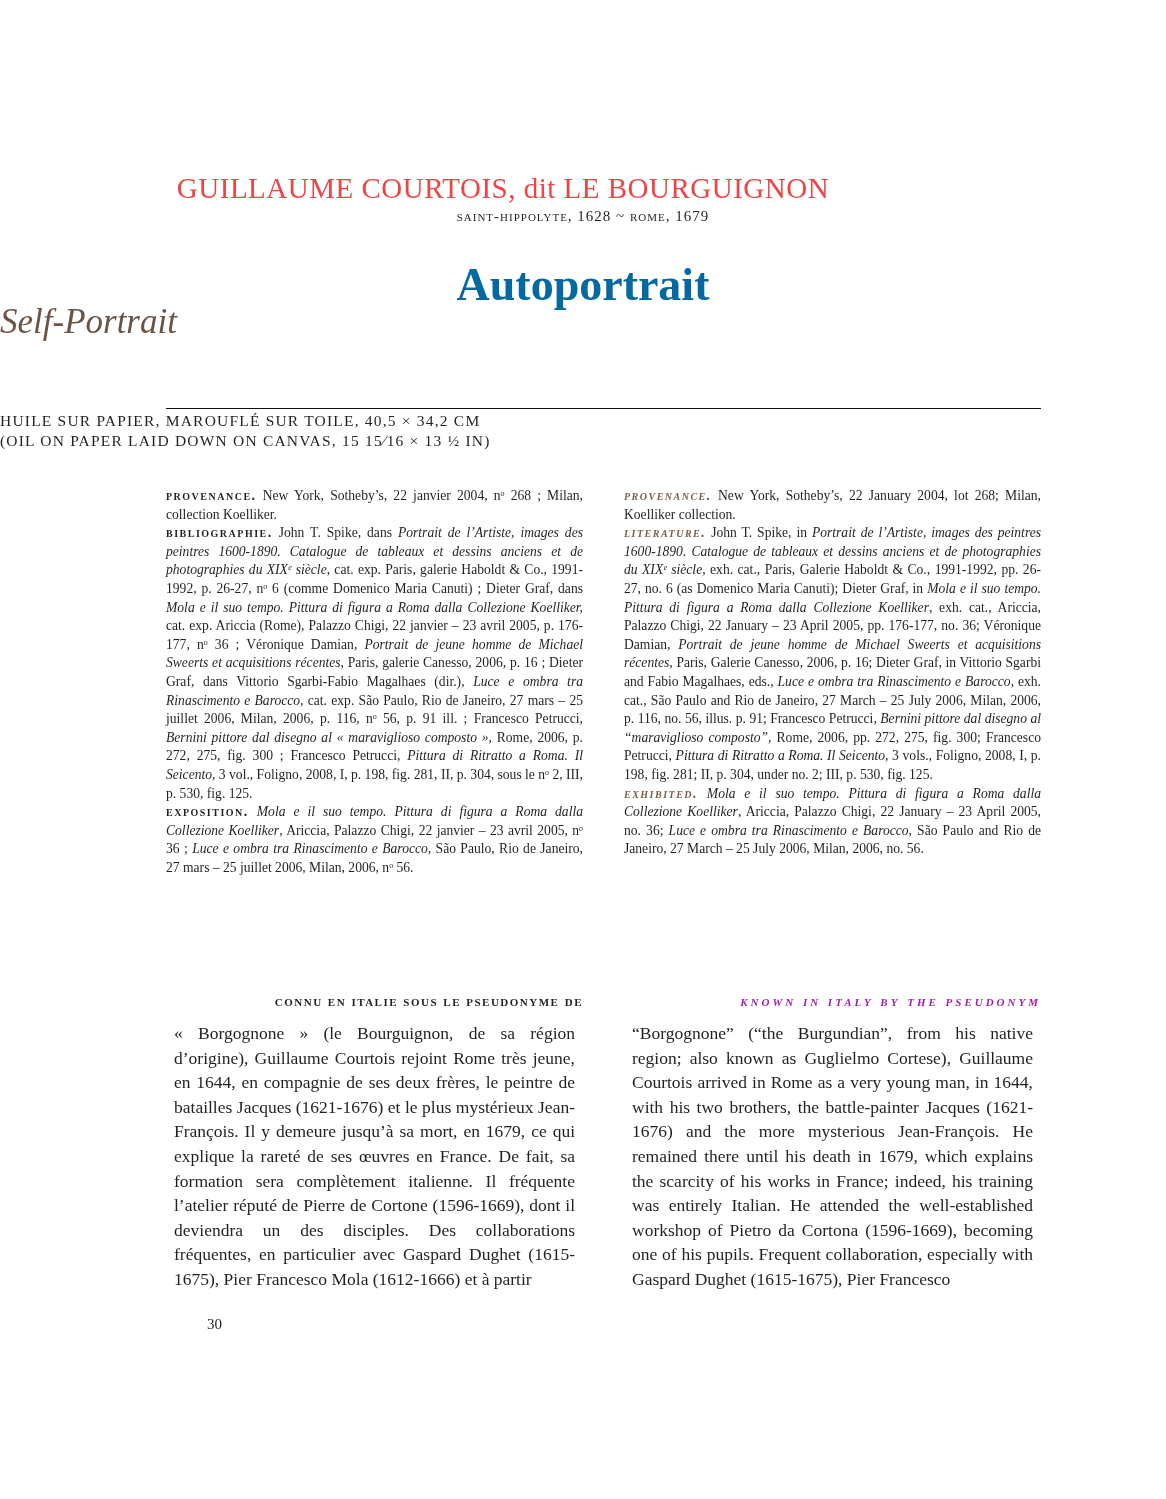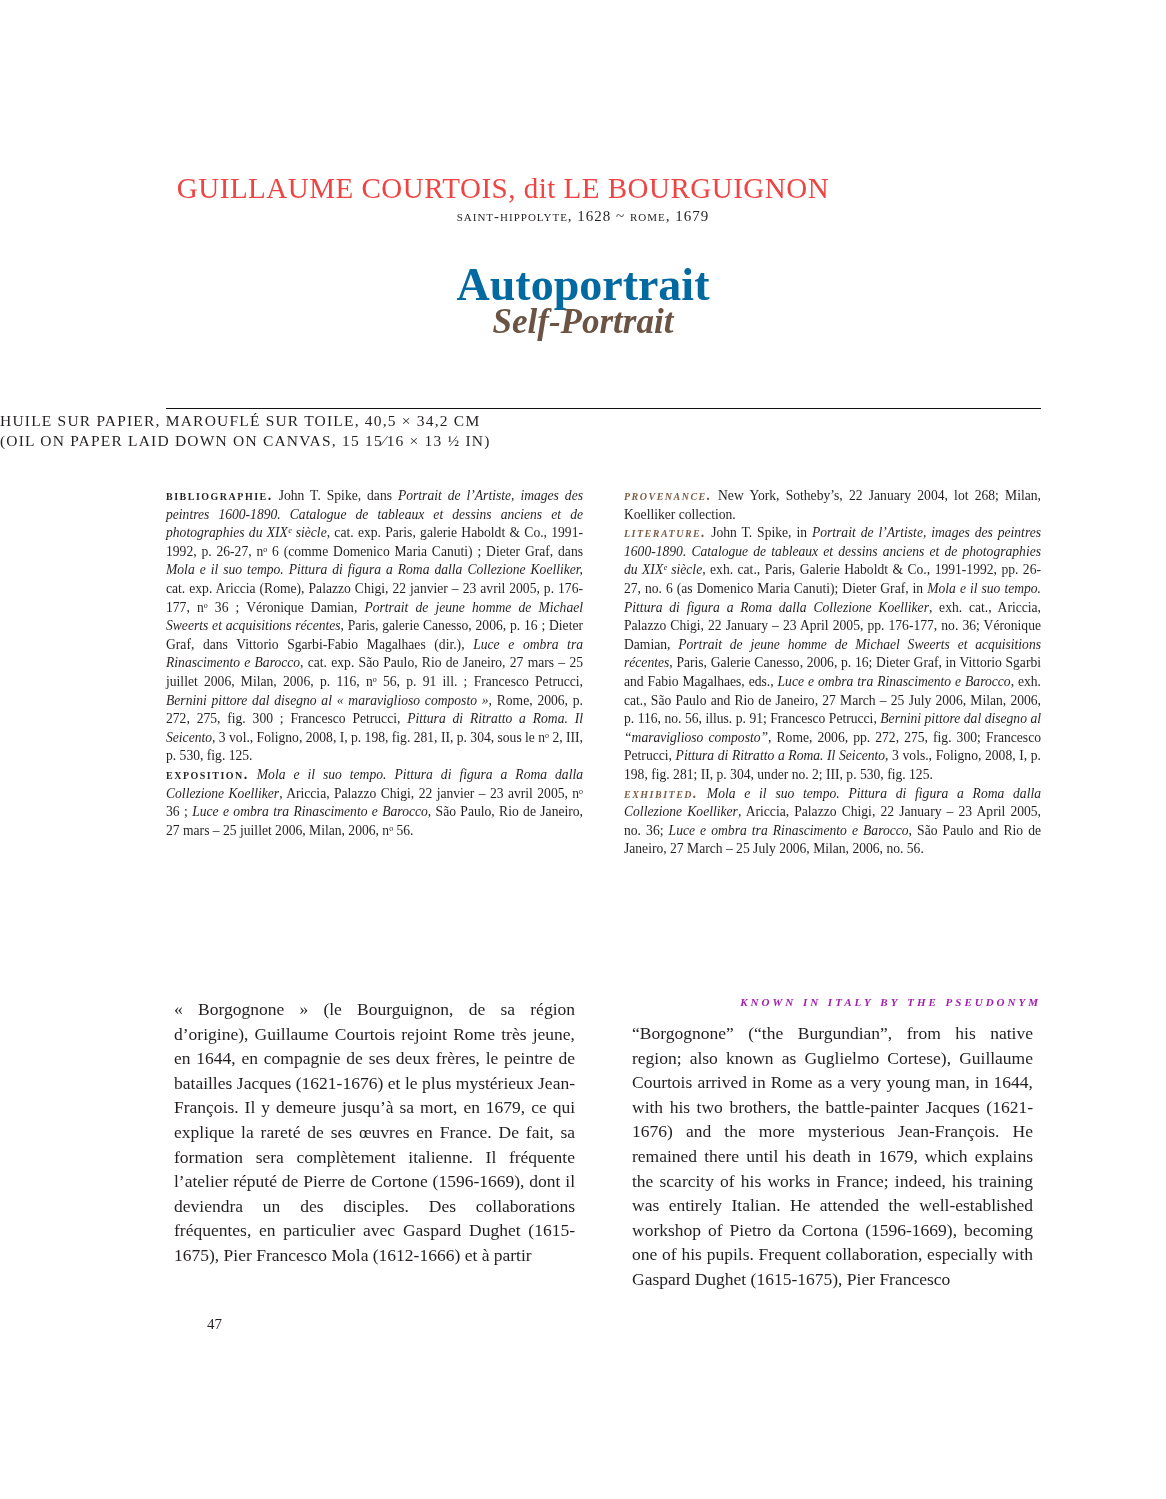--- a/index.html
+++ b/index.html
@@ -6,22 +6,22 @@
   body { width: 1166px; height: 1499px; position: relative; overflow: hidden;
          font-family: "DejaVu Serif", "Liberation Serif", serif; color: #231f20; }
 
   .artist-name { position: absolute; top: 172px; left: 0; width: 1006px; text-align: center;
                  font-family: "Liberation Serif", serif; font-size: 29px; letter-spacing: 0.5px; color: #ef4444; }
   .artist-dates { position: absolute; top: 208px; left: 0; width: 1166px; text-align: center;
                   font-family: Liberation Serif, serif; font-size: 15px; font-variant: small-caps;
                   letter-spacing: 1px; text-transform: lowercase; color: #231f20; }
   .title-fr { position: absolute; top: 258px; left: 0; width: 1166px; text-align: center;
               font-family: "Liberation Serif", serif; font-weight: bold; font-size: 46px; color: #0369a1; }
-  .title-en { position: absolute; top: 302px; left: 0; width: 1166px; text-align: center;
-              font-family: "Liberation Serif", serif; font-style: italic; font-weight: bold; font-size: 35px; color: #6b5444; }
+  .title-en { position: absolute; top: 302px; left: 0; width: 1166px; text-align: left;
+              font-family: "Liberation Serif", serif; font-style: italic; font-weight: normal; font-size: 35px; color: #6b5444; }
 
   .rule { position: absolute; top: 408px; left: 166px; width: 875px; height: 0; border-top: 1.5px solid #111; }
 
   .medium { position: absolute; top: 411px; left: 0; width: 1166px; text-align: left;
             font-family: "Liberation Serif", serif; font-size: 15.5px; line-height: 20px;
             font-variant: small-caps; letter-spacing: 1.2px; color: #231f20; }
   .medium .line { display: block; }
 
   .col { position: absolute; width: 417px; font-family: "Liberation Serif", serif;
          font-size: 13.6px; line-height: 18.6px; text-align: justify; color: #231f20; }
@@ -56,42 +56,46 @@
 
   <div class="rule"></div>
 
   <div class="medium">
     <span class="line">HUILE SUR PAPIER, MAROUFLÉ SUR TOILE, 40,5 × 34,2 CM</span>
     <span class="line">(OIL ON PAPER LAID DOWN ON CANVAS, 15 15⁄16 × 13 ½ IN)</span>
   </div>
 
   <div class="col col-left">
     <p>
+      <span class="label-fr">PROVENANCE.</span><span> New York, Sotheby’s, 22 janvier 2004, nᵒ 268 ; Milan, collection Koelliker.</span>
+    </p>
+    <p>
       <span class="label-fr">BIBLIOGRAPHIE.</span><span><span> John T. Spike, dans </span><i>Portrait de l’Artiste, images des peintres 1600-1890. Catalogue de tableaux et dessins anciens et de photographies du XIXᵉ siècle</i><span>, cat. exp. Paris, galerie Haboldt &amp; Co., 1991-1992, p. 26-27, nᵒ 6 (comme Domenico Maria Canuti) ; Dieter Graf, dans </span><i>Mola e il suo tempo. Pittura di figura a Roma dalla Collezione Koelliker,</i><span> cat. exp. Ariccia (Rome), Palazzo Chigi, 22 janvier – 23 avril 2005, p. 176-177, nᵒ 36 ; Véronique Damian, </span><i>Portrait de jeune homme de Michael Sweerts et acquisitions récentes</i><span>, Paris, galerie Canesso, 2006, p. 16 ; Dieter Graf, dans Vittorio Sgarbi-Fabio Magalhaes (dir.), </span><i>Luce e ombra tra Rinascimento e Barocco</i><span>, cat. exp. São Paulo, Rio de Janeiro, 27 mars – 25 juillet 2006, Milan, 2006, p. 116, nᵒ 56, p. 91 ill. ; Francesco Petrucci, </span><i>Bernini pittore dal disegno al « maraviglioso composto »</i><span>, Rome, 2006, p. 272, 275, fig. 300 ; Francesco Petrucci, </span><i>Pittura di Ritratto a Roma. Il Seicento</i><span>, 3 vol., Foligno, 2008, I, p. 198, fig. 281, II, p. 304, sous le nᵒ 2, III, p. 530, fig. 125.</span></span>
     </p>
     <p>
       <span class="label-fr">EXPOSITION.</span><span><span> </span><i>Mola e il suo tempo. Pittura di figura a Roma dalla Collezione Koelliker</i><span>, Ariccia, Palazzo Chigi, 22 janvier – 23 avril 2005, nᵒ 36 ; </span><i>Luce e ombra tra Rinascimento e Barocco</i><span>, São Paulo, Rio de Janeiro, 27 mars – 25 juillet 2006, Milan, 2006, nᵒ 56.</span></span>
     </p>
   </div>
 
   <div class="col col-right">
     <p>
       <span class="label-en">PROVENANCE.</span><span> New York, Sotheby’s, 22 January 2004, lot 268; Milan, Koelliker collection.</span>
     </p>
     <p>
       <span class="label-en">LITERATURE.</span><span><span> John T. Spike, in </span><i>Portrait de l’Artiste, images des peintres 1600-1890. Catalogue de tableaux et dessins anciens et de photographies du XIXᵉ siècle</i><span>, exh. cat., Paris, Galerie Haboldt &amp; Co., 1991-1992, pp. 26-27, no. 6 (as Domenico Maria Canuti); Dieter Graf, in </span><i>Mola e il suo tempo. Pittura di figura a Roma dalla Collezione Koelliker</i><span>, exh. cat., Ariccia, Palazzo Chigi, 22 January – 23 April 2005, pp. 176-177, no. 36; Véronique Damian, </span><i>Portrait de jeune homme de Michael Sweerts et acquisitions récentes</i><span>, Paris, Galerie Canesso, 2006, p. 16; Dieter Graf, in Vittorio Sgarbi and Fabio Magalhaes, eds., </span><i>Luce e ombra tra Rinascimento e Barocco</i><span>, exh. cat., São Paulo and Rio de Janeiro, 27 March – 25 July 2006, Milan, 2006, p. 116, no. 56, illus. p. 91; Francesco Petrucci, </span><i>Bernini pittore dal disegno al “maraviglioso composto”</i><span>, Rome, 2006, pp. 272, 275, fig. 300; Francesco Petrucci, </span><i>Pittura di Ritratto a Roma. Il Seicento</i><span>, 3 vols., Foligno, 2008, I, p. 198, fig. 281; II, p. 304, under no. 2; III, p. 530, fig. 125.</span></span>
     </p>
     <p>
       <span class="label-en">EXHIBITED.</span><span><span> </span><i>Mola e il suo tempo. Pittura di figura a Roma dalla Collezione Koelliker</i><span>, Ariccia, Palazzo Chigi, 22 January – 23 April 2005, no. 36; </span><i>Luce e ombra tra Rinascimento e Barocco</i><span>, São Paulo and Rio de Janeiro, 27 March – 25 July 2006, Milan, 2006, no. 56.</span></span>
     </p>
   </div>
 
   <div class="essay essay-left" lang="fr">
+    <span class="lead-fr">CONNU EN ITALIE SOUS LE PSEUDONYME DE</span>
     <p>« Borgognone » (le Bourguignon, de sa région d’origine), Guillaume Courtois rejoint Rome très jeune, en 1644, en compagnie de ses deux frères, le peintre de batailles Jacques (1621-1676) et le plus mystérieux Jean-François. Il y demeure jusqu’à sa mort, en 1679, ce qui explique la rareté de ses œuvres en France. De fait, sa formation sera complètement italienne. Il fréquente l’atelier réputé de Pierre de Cortone (1596-1669), dont il deviendra un des disciples. Des collaborations fréquentes, en particulier avec Gaspard Dughet (1615-1675), Pier Francesco Mola (1612-1666) et à partir</p>
   </div>
 
   <div class="essay essay-right" lang="en">
     <span class="lead-en">KNOWN IN ITALY BY THE PSEUDONYM</span>
     <p>“Borgognone” (“the Burgundian”, from his native region; also known as Guglielmo Cortese), Guillaume Courtois arrived in Rome as a very young man, in 1644, with his two brothers, the battle-painter Jacques (1621-1676) and the more mysterious Jean-François. He remained there until his death in 1679, which explains the scarcity of his works in France; indeed, his training was entirely Italian. He attended the well-established workshop of Pietro da Cortona (1596-1669), becoming one of his pupils. Frequent collaboration, especially with Gaspard Dughet (1615-1675), Pier Francesco</p>
   </div>
 
-  <div class="page-number">47</div>
+  <div class="page-number">30</div>
 </div>
 
 </body></html>

